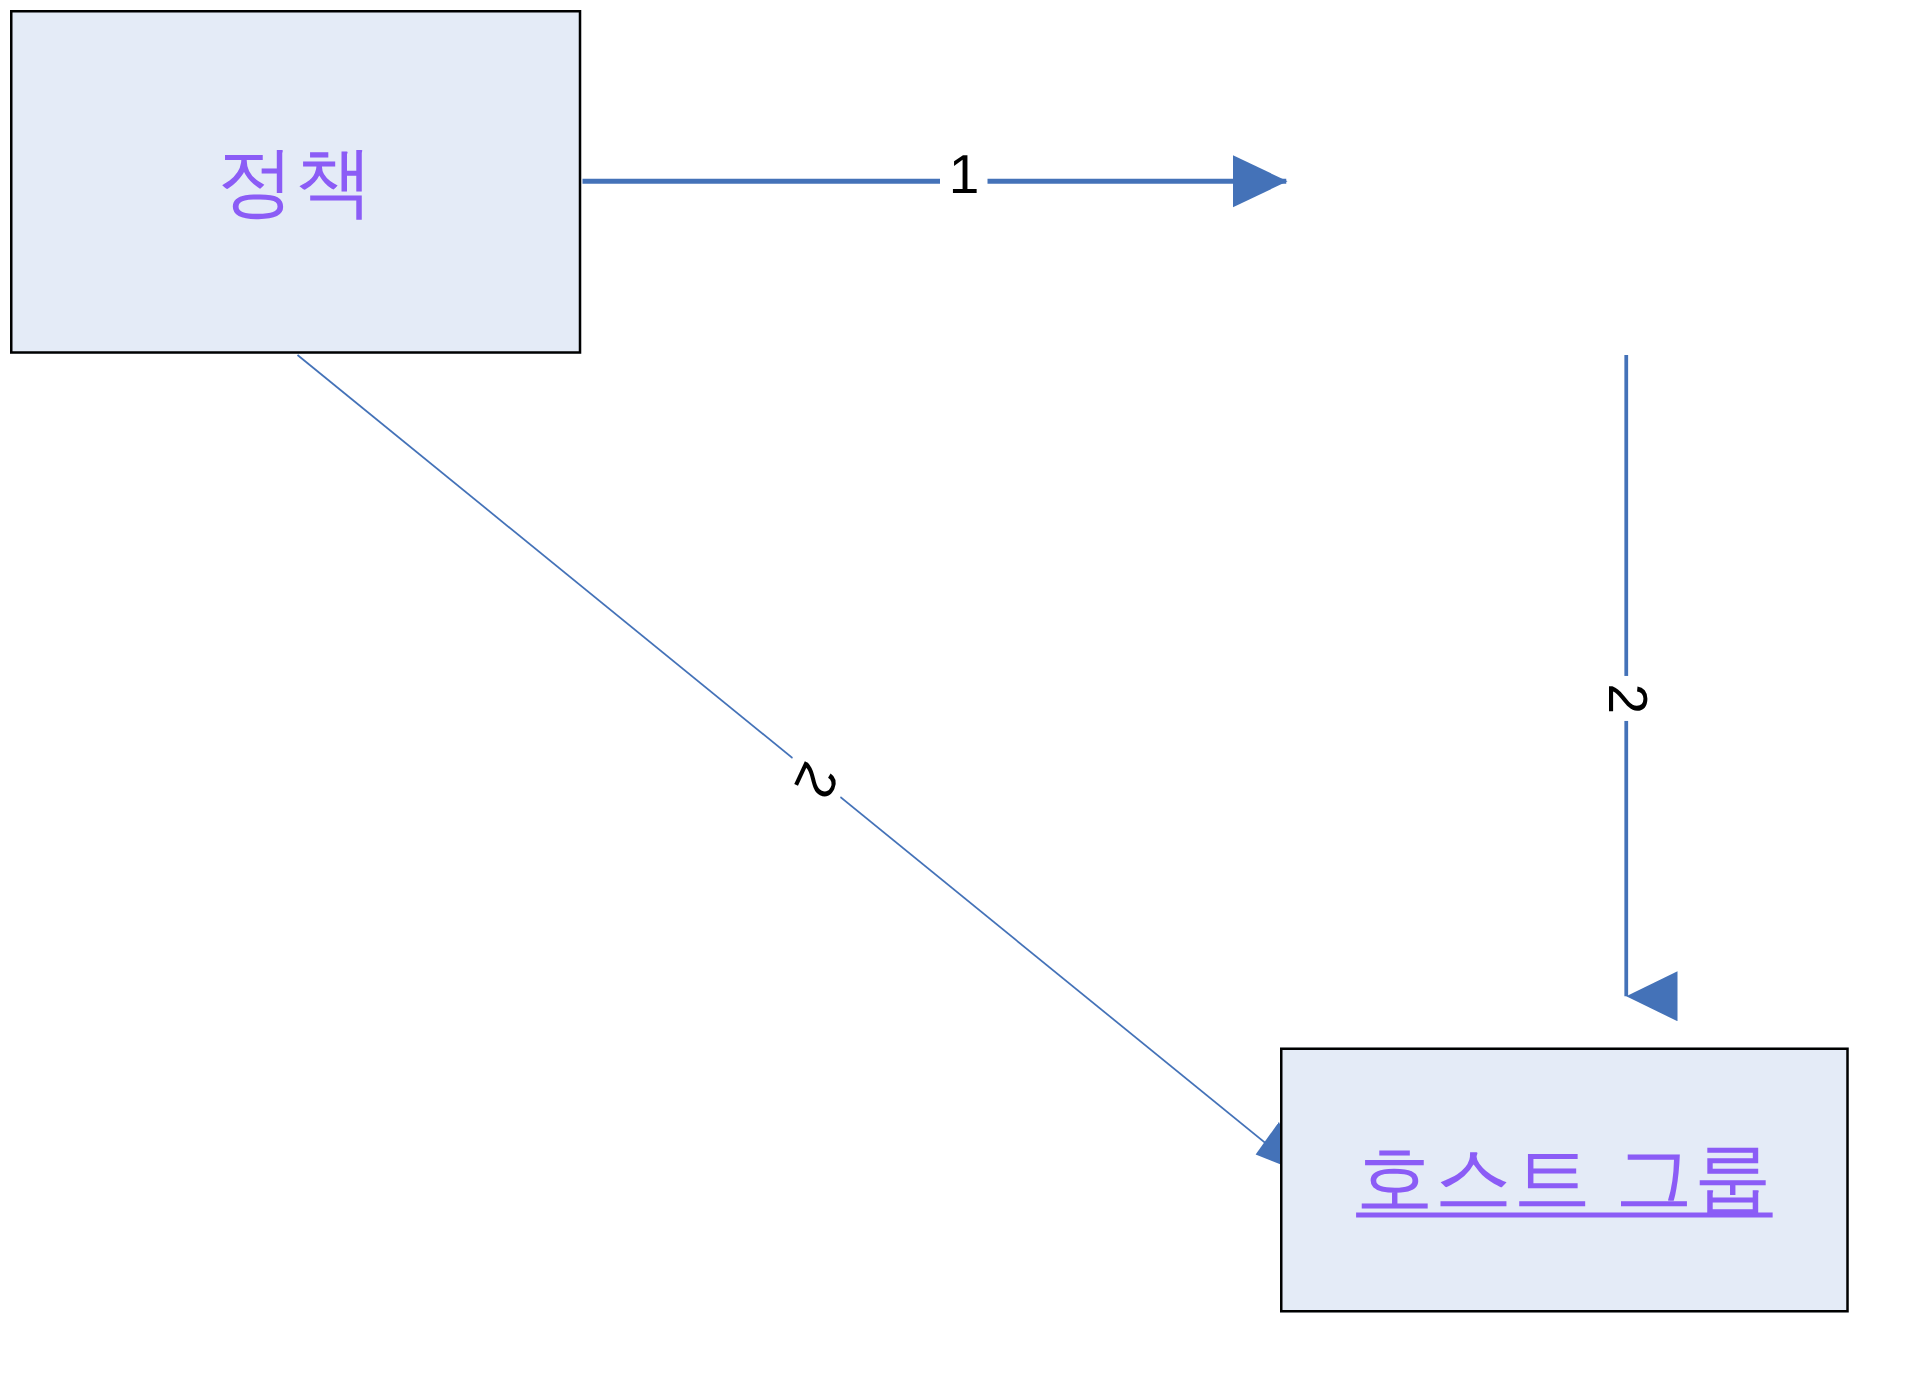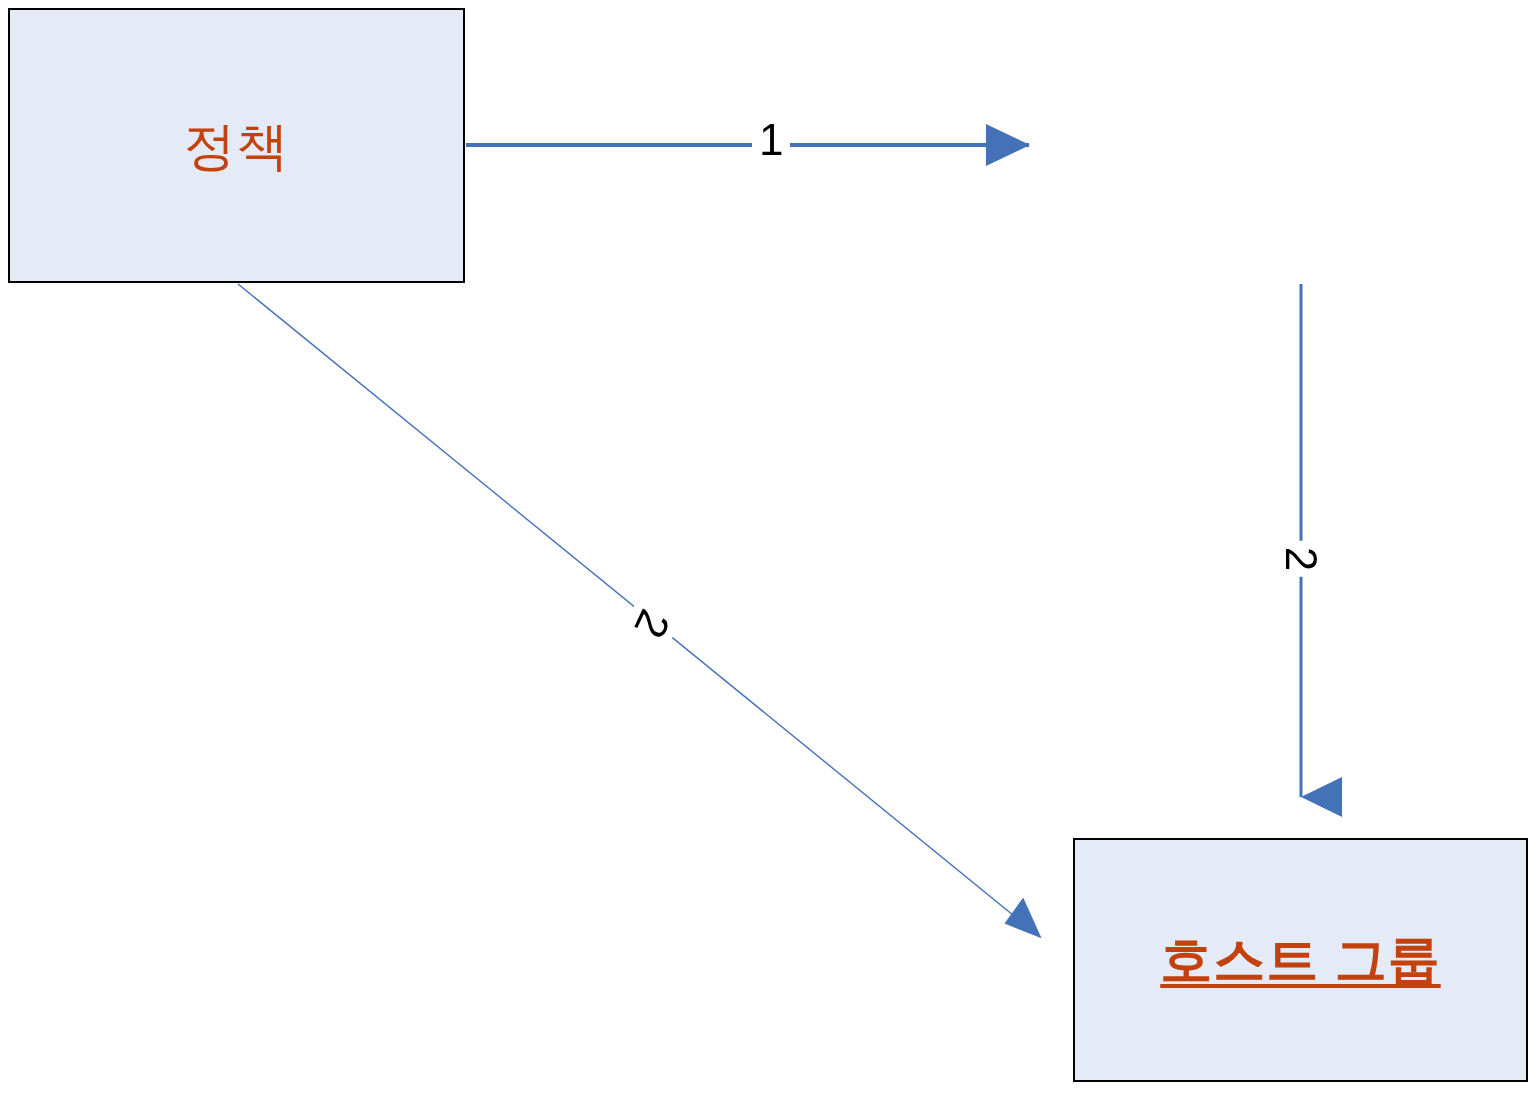--- a/index.html
+++ b/index.html
@@ -21,34 +21,34 @@
   .node-box {
     position: absolute;
     box-sizing: border-box;
     background: #e4ebf7;
     border: 2px solid #000000;
     display: flex;
     align-items: center;
     justify-content: center;
   }
   .node-label {
-    font-size: 52px;
-    color: #c2410c;
+    font-size: 62px;
+    color: #8b5cf6;
     line-height: 1;
     letter-spacing: 1px;
     white-space: nowrap;
   }
   .node-label.underlined {
     text-decoration: underline;
     text-underline-offset: 6px;
     text-decoration-thickness: 4px;
   }
   #policy-box   { left: 8px;    top: 8px;    width: 457px; height: 275px; }
   #host-box     { left: 1073px; top: 8px;    width: 455px; height: 275px; }
-  #hostgroup-box{ left: 1073px; top: 838px;  width: 455px; height: 244px; font-weight: bold; }
+  #hostgroup-box{ left: 1024px; top: 838px;  width: 455px; height: 212px; }
 
   svg#edges {
     position: absolute;
     left: 0;
     top: 0;
     width: 1536px;
     height: 1120px;
     pointer-events: none;
   }
 

